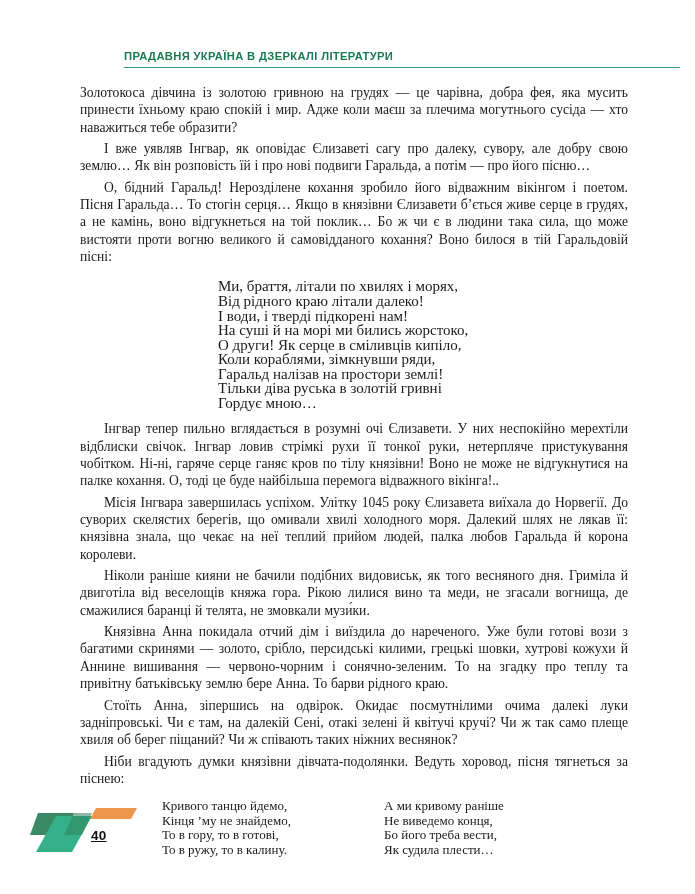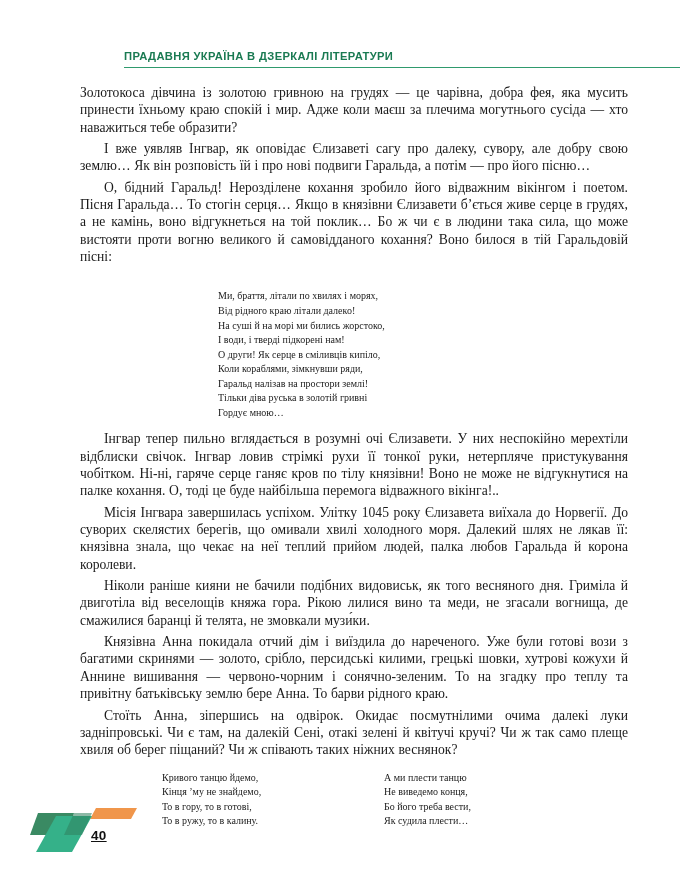--- a/index.html
+++ b/index.html
@@ -65,37 +65,37 @@
     text-indent: 24px;
     hyphens: manual;
     word-spacing: 0.02em;
   }
   p.para.noindent {
     text-indent: 0;
   }
 
   
   .verse {
-    margin: 24px 0 0 0;
+    margin: 14px 0 0 0;
     padding-left: 142px;
-    font-size: 10px;
+    font-size: 15px;
     line-height: 14.55px;
   }
   .verse .vline {
     white-space: pre;
   }
 
   .verse-spacer-top { height: 6px; }
 
   
   .song {
     margin-top: 12px;
     display: flex;
     padding-left: 86px;
-    font-size: 10px;
+    font-size: 13px;
     line-height: 14.6px;
   }
   .song-col {
     width: 222px;
   }
   .song-col .vline {
     white-space: pre;
   }
 
   
@@ -137,46 +137,47 @@
 
   <div class="content">
 
     <p class="para noindent">Золотокоса дівчина із золотою гривною на грудях — це чарівна, добра фея, яка мусить принести їхньому краю спокій і мир. Адже коли маєш за плечима могутнього сусіда — хто наважиться тебе образити?</p>
     <p class="para">І вже уявляв Інгвар, як оповідає Єлизаветі сагу про далеку, сувору, але добру свою землю… Як він розповість їй і про нові подвиги Гаральда, а потім — про його пісню…</p>
     <p class="para">О, бідний Гаральд! Нерозділене кохання зробило його відважним вікінгом і поетом. Пісня Гаральда… То стогін серця… Якщо в князівни Єлизавети б’ється живе серце в грудях, а не камінь, воно відгукнеться на той поклик… Бо ж чи є в людини така сила, що може вистояти проти вогню великого й самовідданого кохання? Воно билося в тій Гаральдовій пісні:</p>
 
     <div class="verse">
       <div class="vline">Ми, браття, літали по хвилях і морях,</div>
       <div class="vline">Від рідного краю літали далеко!</div>
+      <div class="vline">І води, і тверді підкорені нам!</div>
       <div class="vline">На суші й на морі ми бились жорстоко,</div>
-      <div class="vline">І води, і тверді підкорені нам!</div>
       <div class="vline">О други! Як серце в сміливців кипіло,</div>
       <div class="vline">Коли кораблями, зімкнувши ряди,</div>
       <div class="vline">Гаральд налізав на простори землі!</div>
       <div class="vline">Тільки діва руська в золотій гривні</div>
       <div class="vline">Гордує мною…</div>
     </div>
 
     <div class="verse-spacer-top"></div>
 
     <p class="para">Інгвар тепер пильно вглядається в розумні очі Єлизавети. У них неспокійно мерехтіли відблиски свічок. Інгвар ловив стрімкі рухи її тонкої руки, нетерпляче пристукування чобітком. Ні-ні, гаряче серце ганяє кров по тілу князівни! Воно не може не відгукнутися на палке кохання. О, тоді це буде найбільша перемога відважного вікінга!..</p>
     <p class="para">Місія Інгвара завершилась успіхом. Улітку 1045 року Єлизавета виїхала до Норвегії. До суворих скелястих берегів, що омивали хвилі холодного моря. Далекий шлях не лякав її: князівна знала, що чекає на неї теплий прийом людей, палка любов Гаральда й корона королеви.</p>
     <p class="para">Ніколи раніше кияни не бачили подібних видовиськ, як того весняного дня. Гриміла й двиготіла від веселощів княжа гора. Рікою лилися вино та меди, не згасали вогнища, де смажилися баранці й телята, не змовкали музи́ки.</p>
     <p class="para">Князівна Анна покидала отчий дім і виїздила до нареченого. Уже були готові вози з багатими скринями — золото, срібло, персидські килими, грецькі шовки, хутрові кожухи й Аннине вишивання — червоно-чорним і сонячно-зеленим. То на згадку про теплу та привітну батьківську землю бере Анна. То барви рідного краю.</p>
     <p class="para">Стоїть Анна, зіпершись на одвірок. Окидає посмутнілими очима далекі луки задніпровські. Чи є там, на далекій Сені, отакі зелені й квітучі кручі? Чи ж так само плеще хвиля об берег піщаний? Чи ж співають таких ніжних веснянок?</p>
+    <p class="para">Ніби вгадують думки князівни дівчата-подолянки. Ведуть хоровод, пісня тягнеться за піснею:</p>
 
     <div class="song">
       <div class="song-col">
         <div class="vline">Кривого танцю йдемо,</div>
         <div class="vline">Кінця ’му не знайдемо,</div>
         <div class="vline">То в гору, то в готові,</div>
         <div class="vline">То в ружу, то в калину.</div>
       </div>
       <div class="song-col">
-        <div class="vline">А ми плести танцю</div>
+        <div class="vline">А ми кривому раніше</div>
         <div class="vline">Не виведемо конця,</div>
         <div class="vline">Бо його треба вести,</div>
         <div class="vline">Як судила плести…</div>
       </div>
     </div>
 
   </div>
 
   <div class="folio">
     <svg class="folio-mark" viewBox="0 0 115 46" aria-hidden="true">

